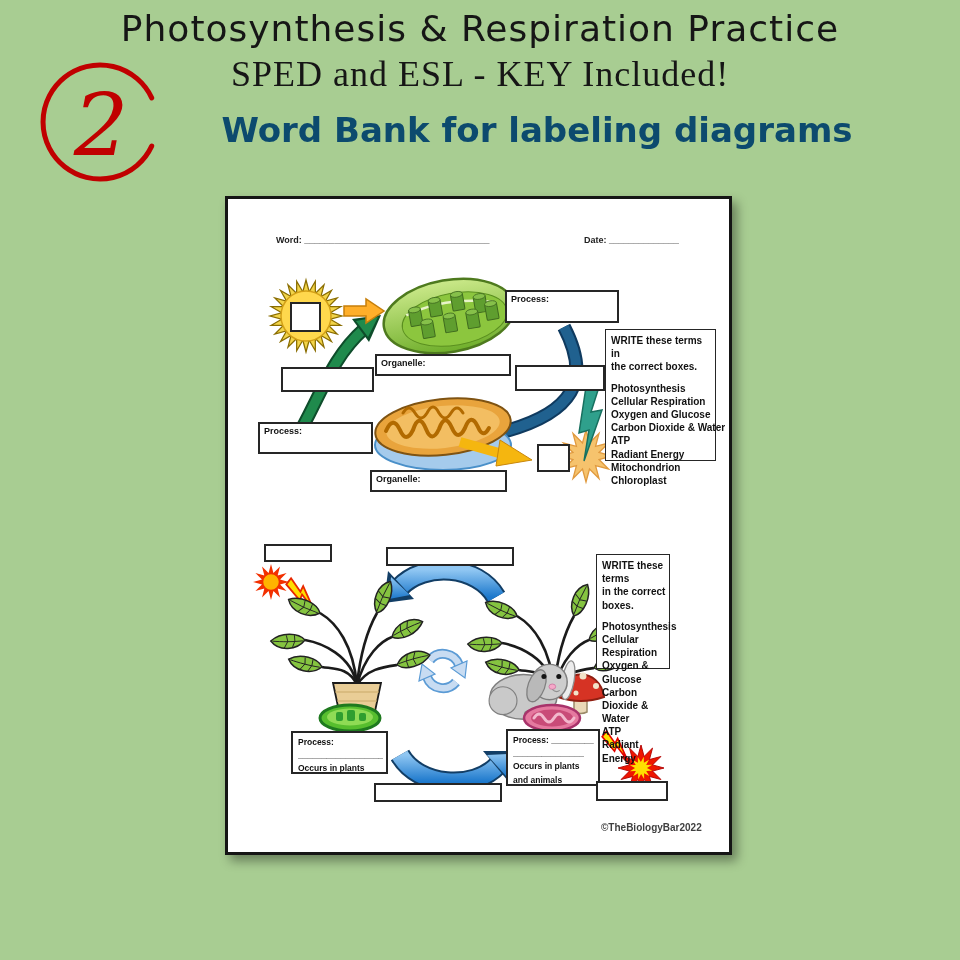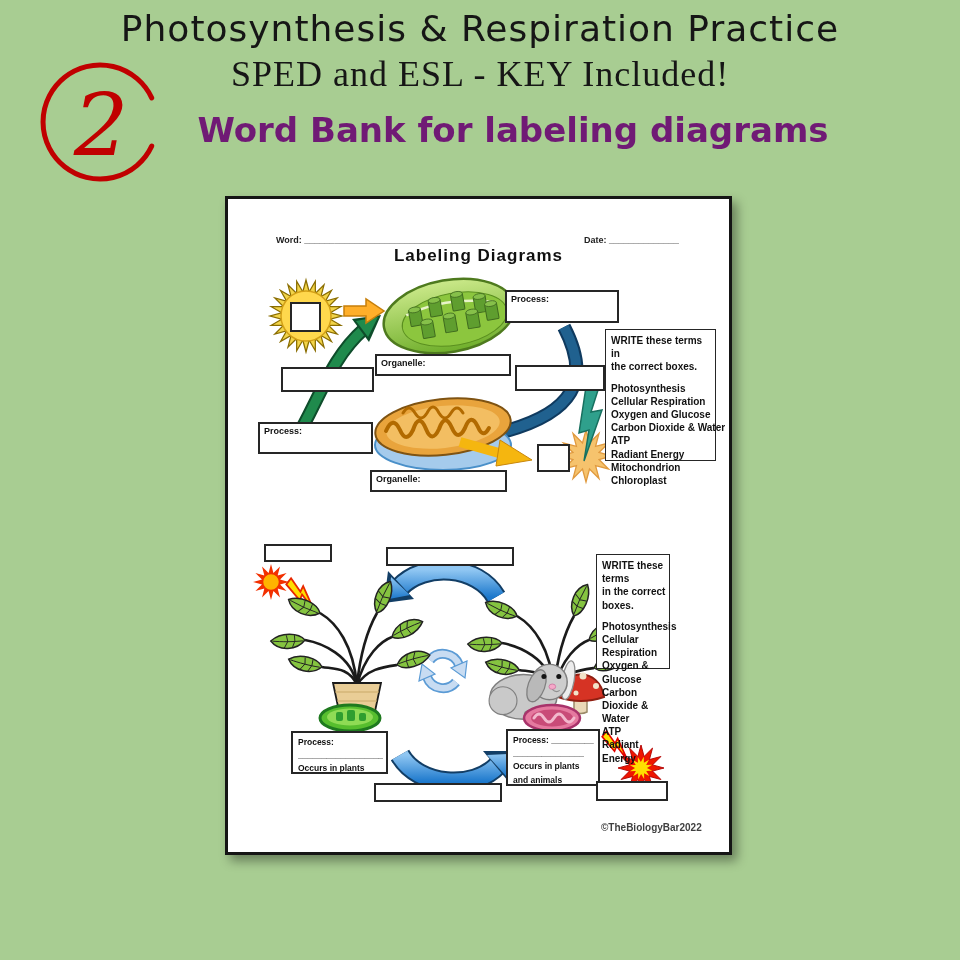--- a/index.html
+++ b/index.html
@@ -7,21 +7,21 @@
           font-family:"Liberation Sans",sans-serif;}
   
   .hline{position:absolute;left:0;width:960px;text-align:center;color:#161616;
          font-family:"DejaVu Sans",sans-serif;font-size:36px;letter-spacing:1px;white-space:nowrap;}
   .hline1{top:8px;}
   .hline2{top:53px;font-family:Liberation Serif, serif;}
   .badge-wrap{position:absolute;left:36px;top:58px;width:130px;height:130px;}
   .badge-num{position:absolute;left:0;top:8px;width:130px;height:118px;display:flex;
              align-items:center;justify-content:center;color:#C00000;
              font-family:"DejaVu Serif",serif;font-style:italic;font-size:86px;}
-  .subtitle{position:absolute;left:168px;top:110px;width:690px;text-align:center;color:#701a75;
+  .subtitle{position:absolute;left:192px;top:110px;width:690px;text-align:center;color:#0c4a6e;
             font-family:"DejaVu Sans",sans-serif;font-weight:bold;font-size:34px;white-space:nowrap;}
   
   .page{position:absolute;left:225px;top:196px;width:507px;height:659px;background:#ffffff;
         border:3px solid #151515;box-sizing:border-box;box-shadow:5px 6px 10px rgba(0,0,0,.38);}
   .art{position:absolute;left:0;top:0;width:501px;height:653px;z-index:1;}
   .nameline{position:absolute;left:48px;top:36px;z-index:2;font-size:9px;font-weight:bold;color:#222;}
   .dateline{position:absolute;left:356px;top:36px;z-index:2;font-size:9px;font-weight:bold;color:#222;}
   .wtitle{position:absolute;left:0;top:47px;width:501px;text-align:center;z-index:2;
           font-size:17px;font-weight:bold;letter-spacing:1px;color:#101010;}
   .abox{position:absolute;background:#fff;border:2px solid #262626;box-sizing:border-box;z-index:2;}
@@ -222,21 +222,20 @@
         <use href="#boltShape" transform="translate(373,541) rotate(-52) scale(0.55)" fill="#FFE000" stroke="#E30000" stroke-width="3"></use>
         <g>
           <use href="#star12" transform="translate(413,569) scale(23)" fill="#EE1500" stroke="#B00000" stroke-width="0.04"></use>
           <use href="#star12" transform="translate(413,569) rotate(14) scale(11.5)" fill="#FFE000"></use>
         </g>
       </g>
     </svg>
 
     <div class="nameline"><span>Word:</span> <span>_____________________________________</span></div>
     <div class="dateline"><span>Date:</span> <span>______________</span></div>
-    <div class="wtitle">Labeling Diagrams</div>
 
     <div class="abox" style="left:62px;top:103px;width:31px;height:30px;"></div>
     <div class="abox" style="left:277px;top:91px;width:114px;height:33px;">
       <div class="lbl">Process:</div>
     </div>
     <div class="abox" style="left:147px;top:155px;width:136px;height:22px;">
       <div class="lbl">Organelle:</div>
     </div>
     <div class="abox" style="left:53px;top:168px;width:93px;height:25px;"></div>
     <div class="abox" style="left:287px;top:166px;width:90px;height:26px;"></div>

